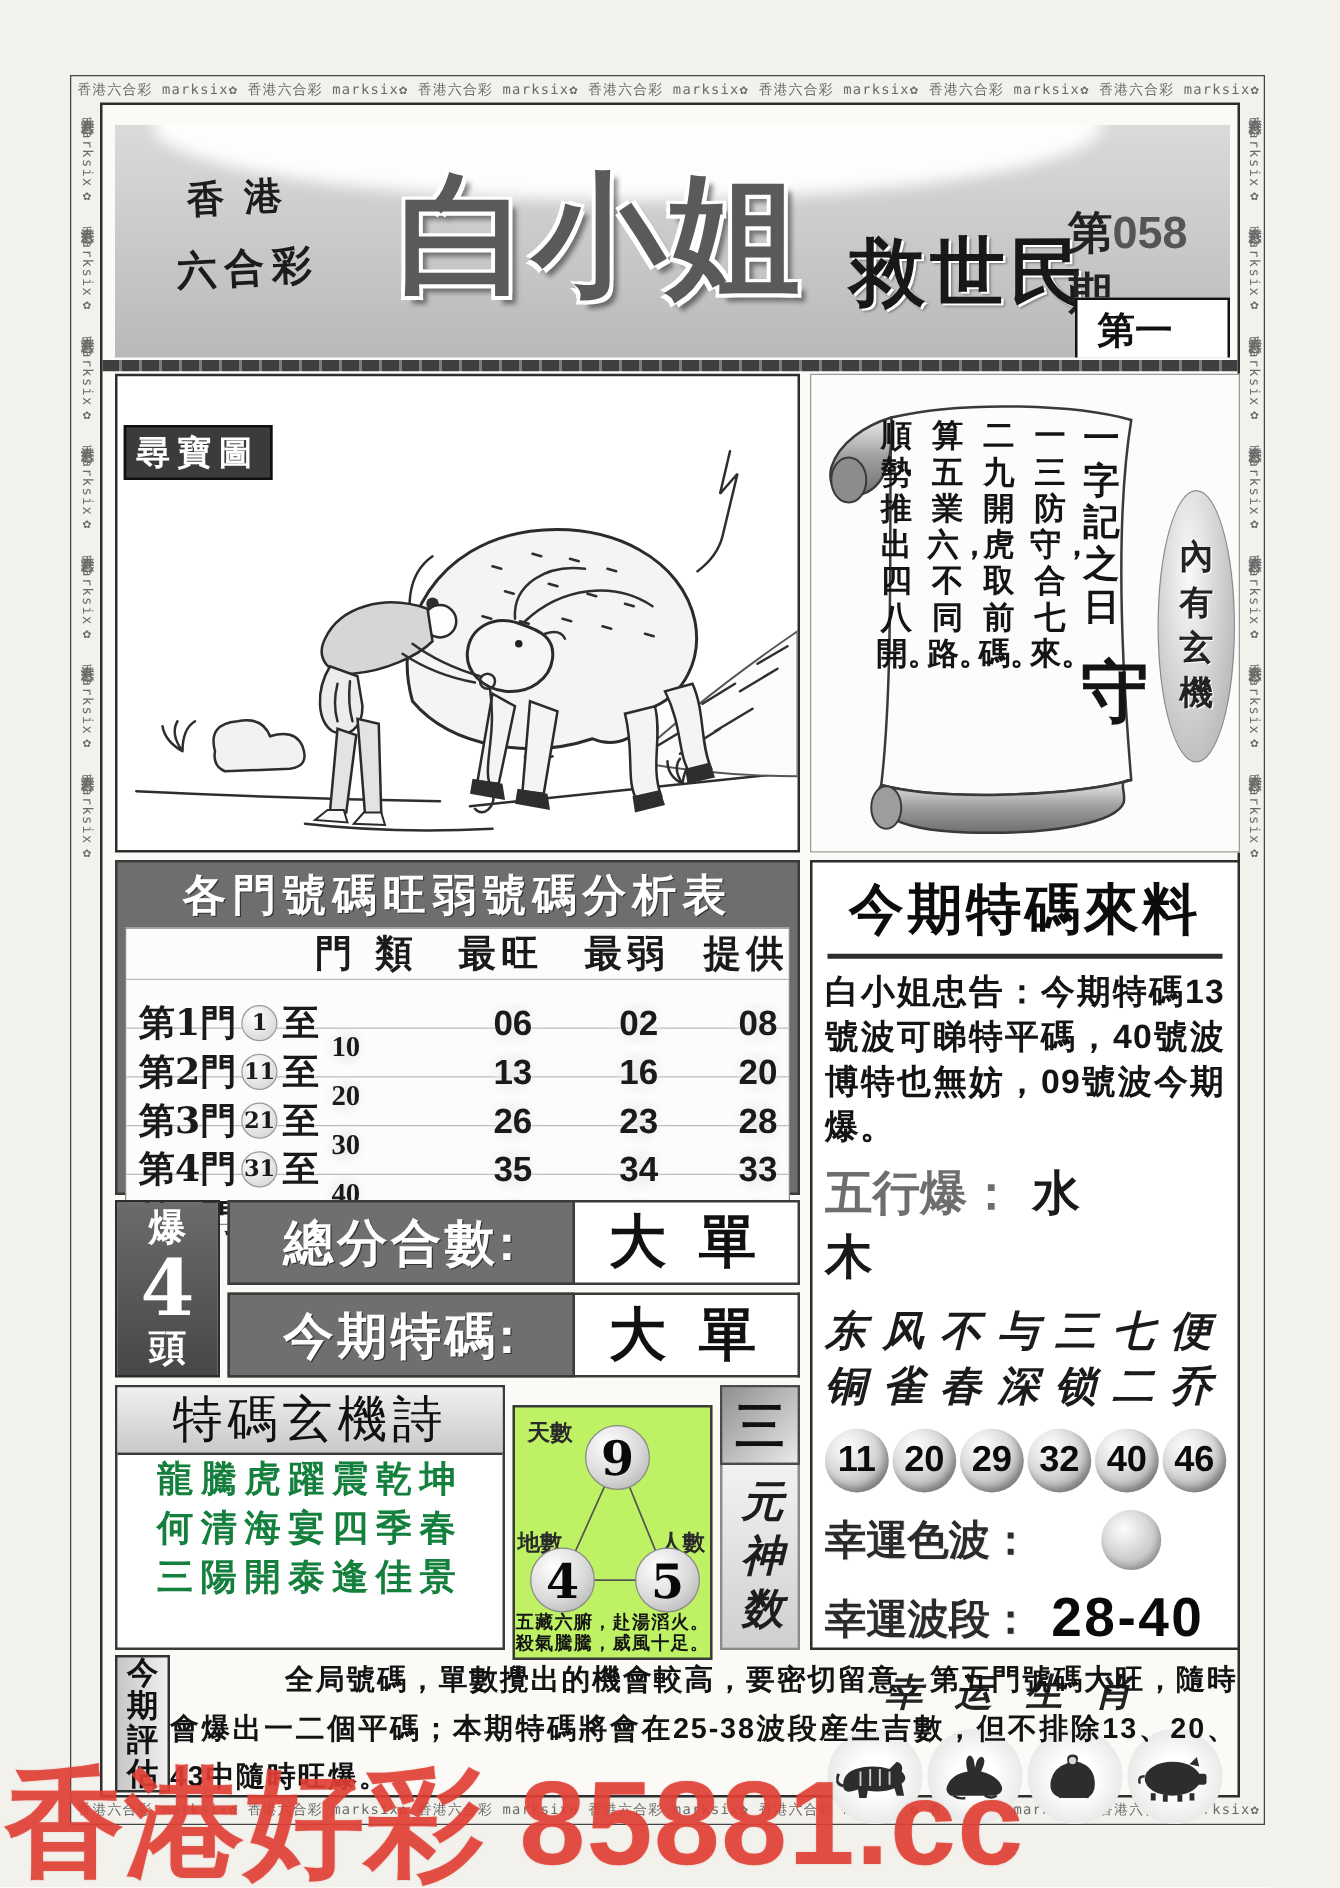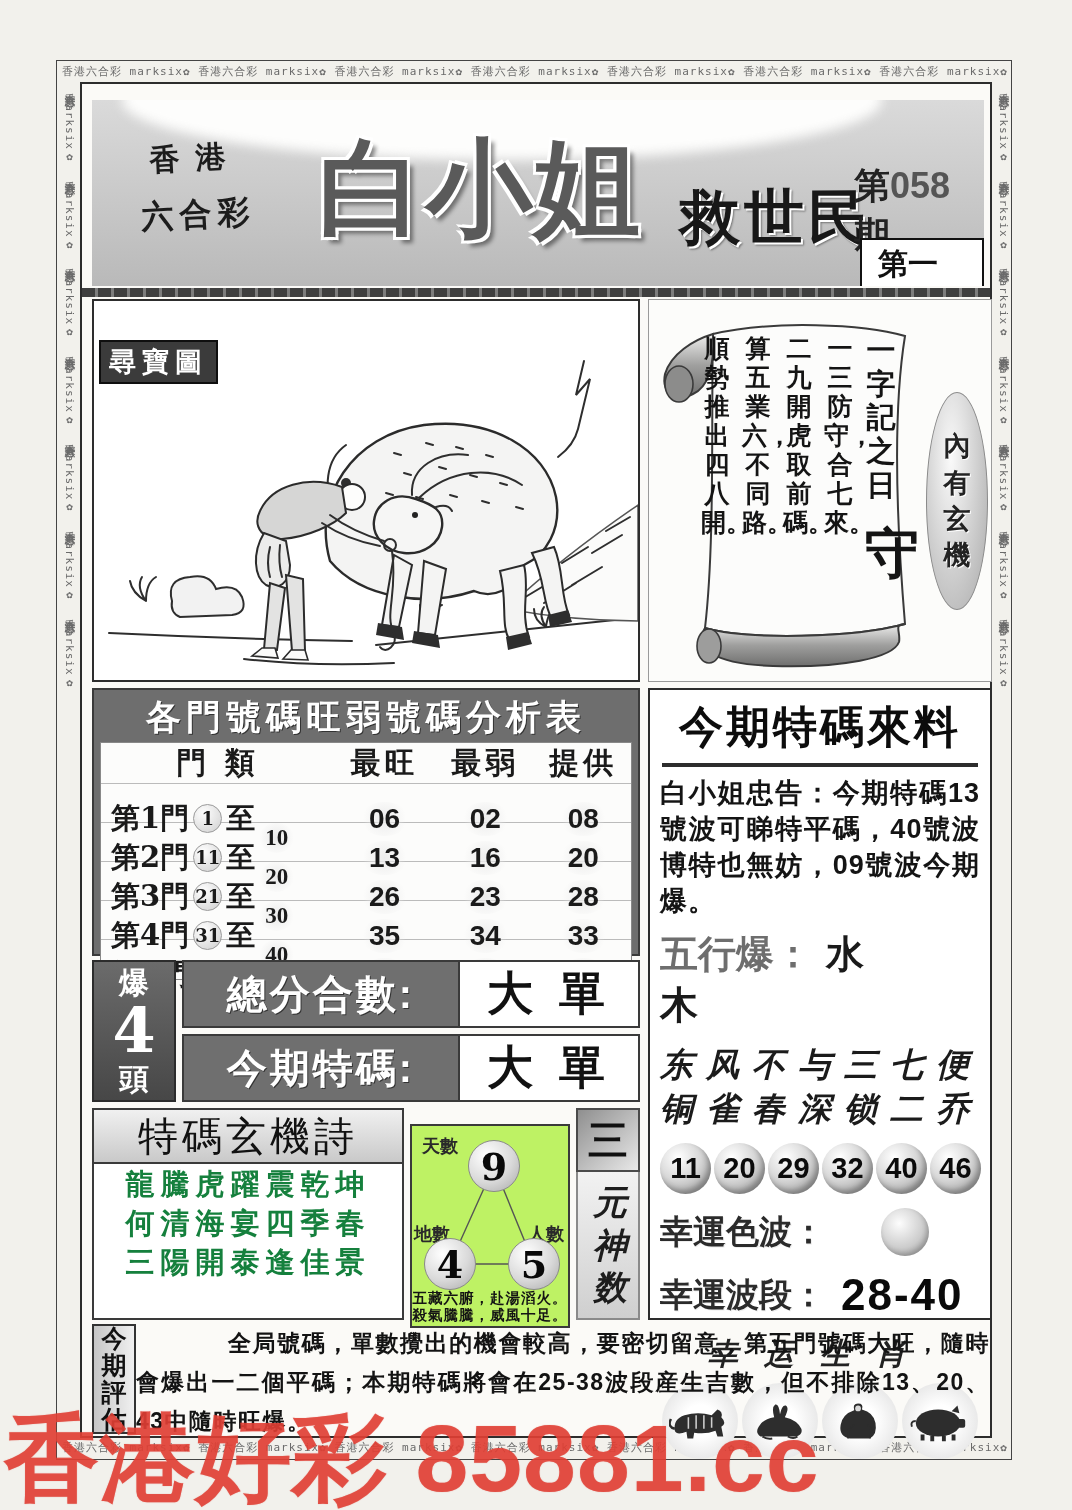--- a/index.html
+++ b/index.html
@@ -57,21 +57,21 @@
      font-family:"DejaVu Serif",serif; text-shadow:1px 1px 0 #fff; line-height:1.35; }
 
   
   .atable { position:absolute; left:92px; top:688px; width:548px; height:268px; background:#6e6e6e; border:2px solid #3a3a3a; padding:4px 6px; }
   .atable .ttl { color:#fff; font-size:35px; font-weight:900; letter-spacing:5px; text-align:center; height:48px; line-height:46px;
      text-shadow:1px 1px 0 #333; }
   .grid { background:#fcfcfb; border:1px solid #888; }
   .grow { display:grid; grid-template-columns:44% 19% 19% 18%; border-bottom:1px solid #bbb; height:39px; align-items:center; }
   .grow:last-child { border-bottom:none; }
   .grow.head { height:41px; font-weight:900; }
-  .gcell { text-align:center; font-size:28px; font-weight:900; color:#1a1a1a; position:relative; }
+  .gcell { text-align:right; font-size:28px; font-weight:900; color:#1a1a1a; position:relative; }
   .grow.head .gcell { font-size:30px; letter-spacing:4px; font-family:"DejaVu Serif",serif; }
   .gcell.gate { display:flex; align-items:center; justify-content:flex-start; padding-left:10px; gap:4px;
      font-family:"DejaVu Serif",serif; font-size:29px; }
   .circ { display:inline-flex; width:29px; height:29px; border-radius:50%; border:1px solid #9a9a9a;
      background:radial-gradient(circle at 35% 30%, #fff, #cfcfcf); align-items:center; justify-content:center;
      font-size:18px; font-weight:700; font-family:"DejaVu Serif",serif; }
   .numchip { display:inline-block; padding:1px 9px; border-radius:50%;
      background:radial-gradient(circle,#ececec 0%, rgba(236,236,236,0) 72%); }
   .endnum { font-family:Liberation Serif, serif; font-size:23px; font-weight:700;
      background:radial-gradient(circle,#eaeaea 0%, rgba(234,234,234,0) 75%); border-radius:50%; padding:2px 6px;margin-top:39px; }

